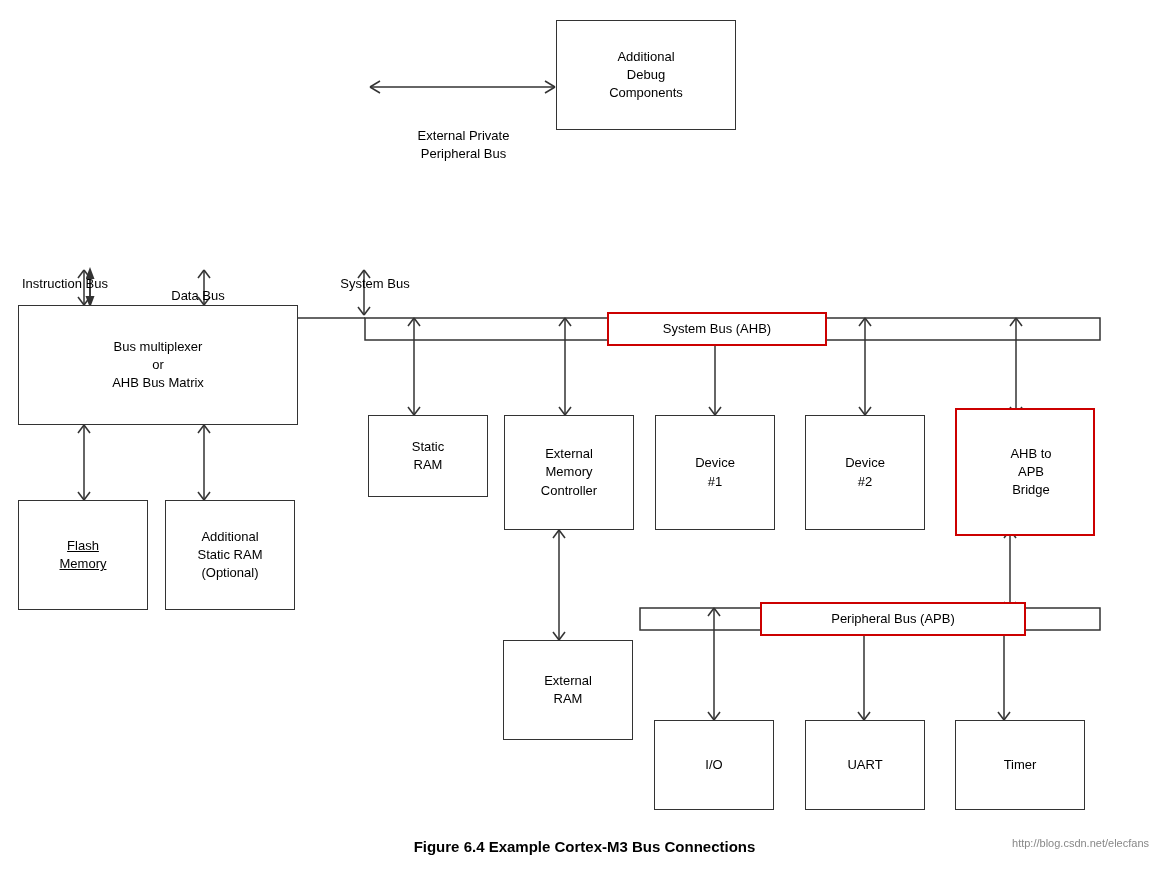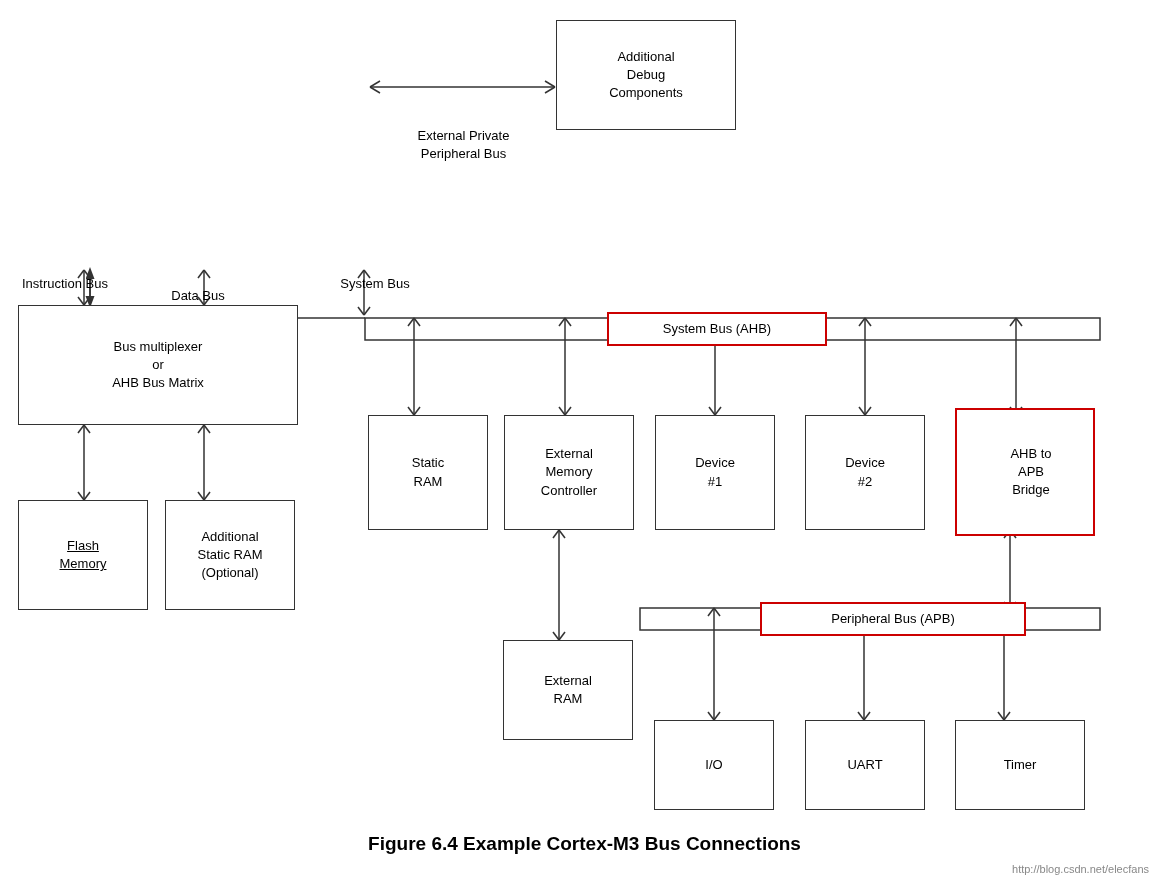--- a/index.html
+++ b/index.html
@@ -44,25 +44,25 @@
       height: 875px;
       pointer-events: none;
     }
     .figure-caption {
       position: absolute;
       bottom: 20px;
       left: 0;
       width: 100%;
       text-align: center;
       font-weight: bold;
-      font-size: 19px;
+      font-size: 15px;
     }
     .watermark {
       position: absolute;
-      bottom: 0;
+      bottom: 26px;
       right: 20px;
       font-size: 11px;
       color: #888;
     }
   </style>
 </head>
 <body>
 
 <div class="diagram-container">
 
@@ -221,21 +221,21 @@
   <div class="box" style="left:165px; top:500px; width:130px; height:110px;">
     <span style="white-space:pre-line;">Additional
 Static RAM
 (Optional)</span>
   </div>
 
   <div class="box red-border" style="left:607px; top:312px; width:220px; height:34px; z-index:2;">
     <span>System Bus (AHB)</span>
   </div>
 
-  <div class="box" style="left:368px; top:415px; width:120px; height:115px;">
+  <div class="box" style="left:368px; top:415px; width:120px; height:82px;">
     <span style="white-space:pre-line;">Static
 RAM</span>
   </div>
 
   <div class="box" style="left:504px; top:415px; width:130px; height:115px;">
     <span style="white-space:pre-line;">External
 Memory
 Controller</span>
   </div>
 

